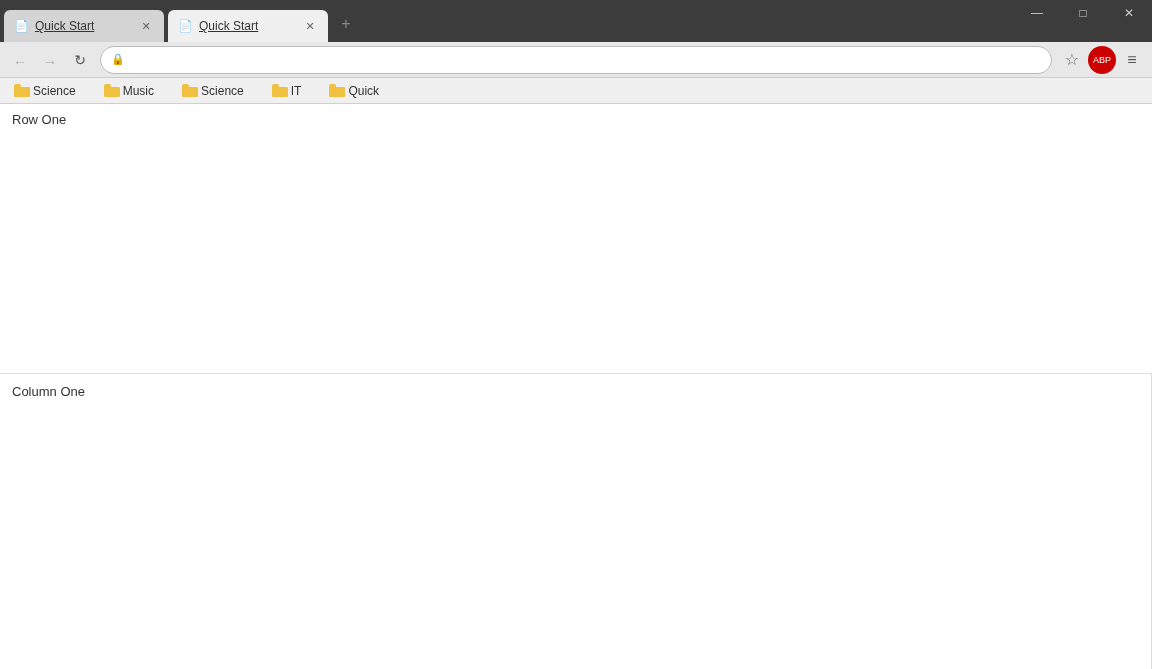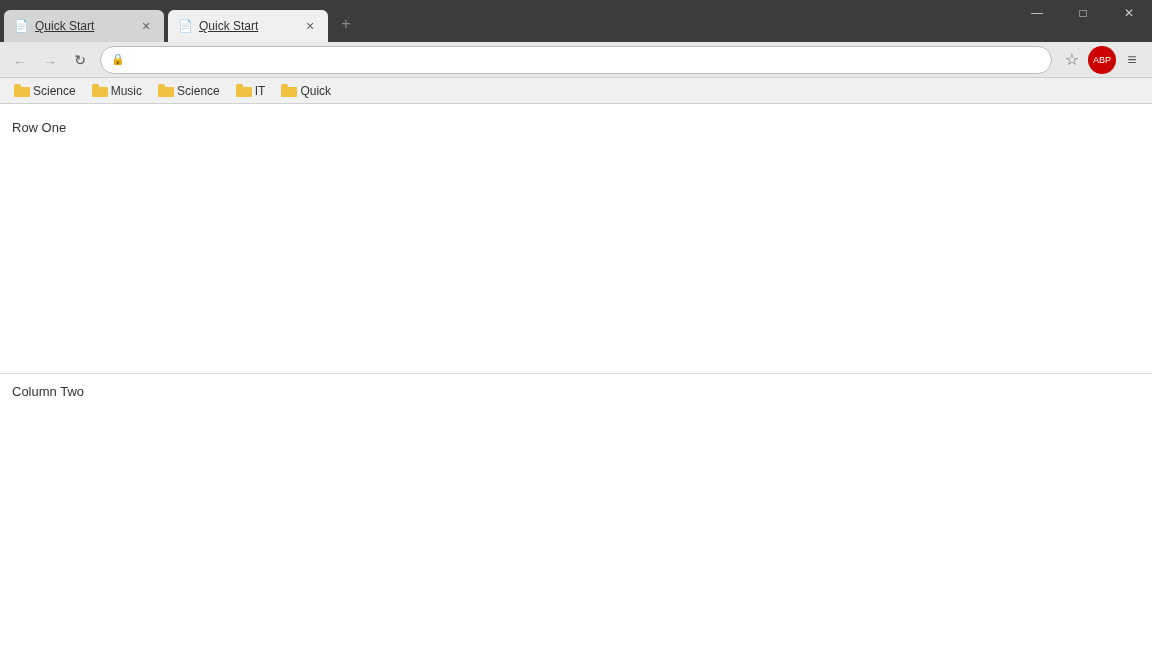--- a/index.html
+++ b/index.html
@@ -195,21 +195,21 @@
       cursor: pointer;
     }
 
     
     .bookmarks-bar {
       background: #f0f0f0;
       height: 26px;
       display: flex;
       align-items: center;
       padding: 0 8px;
-      gap: 4px;
+      gap: 16px;
       border-bottom: 1px solid #d0d0d0;
     }
 
     .bookmark-item {
       display: flex;
       align-items: center;
       gap: 3px;
       padding: 2px 6px;
       border-radius: 3px;
       cursor: pointer;
@@ -257,21 +257,21 @@
 
     .content-wrapper {
       height: 100%;
       display: flex;
       flex-direction: column;
     }
 
     
     .row-one {
       border-bottom: 1px solid #ddd;
-      padding: 16px 12px;
+      padding: 8px 12px;
       height: 270px;
       flex-shrink: 0;
     }
 
     .row-one-label {
       font-size: 13px;
       color: #333;
     }
 
     
@@ -360,19 +360,19 @@
 </div>
 
 <div class="page-content">
   <div class="content-wrapper">
 
     <div class="row-one">
       <span class="row-one-label">Row One</span>
     </div>
 
     <div class="two-columns">
-      <div class="column-two">
-        <span class="column-label">Column Two</span>
+      <div class="column-one">
+        <span class="column-label">Column One</span>
       </div>
     </div>
 
   </div>
 </div>
 
 </body></html>

